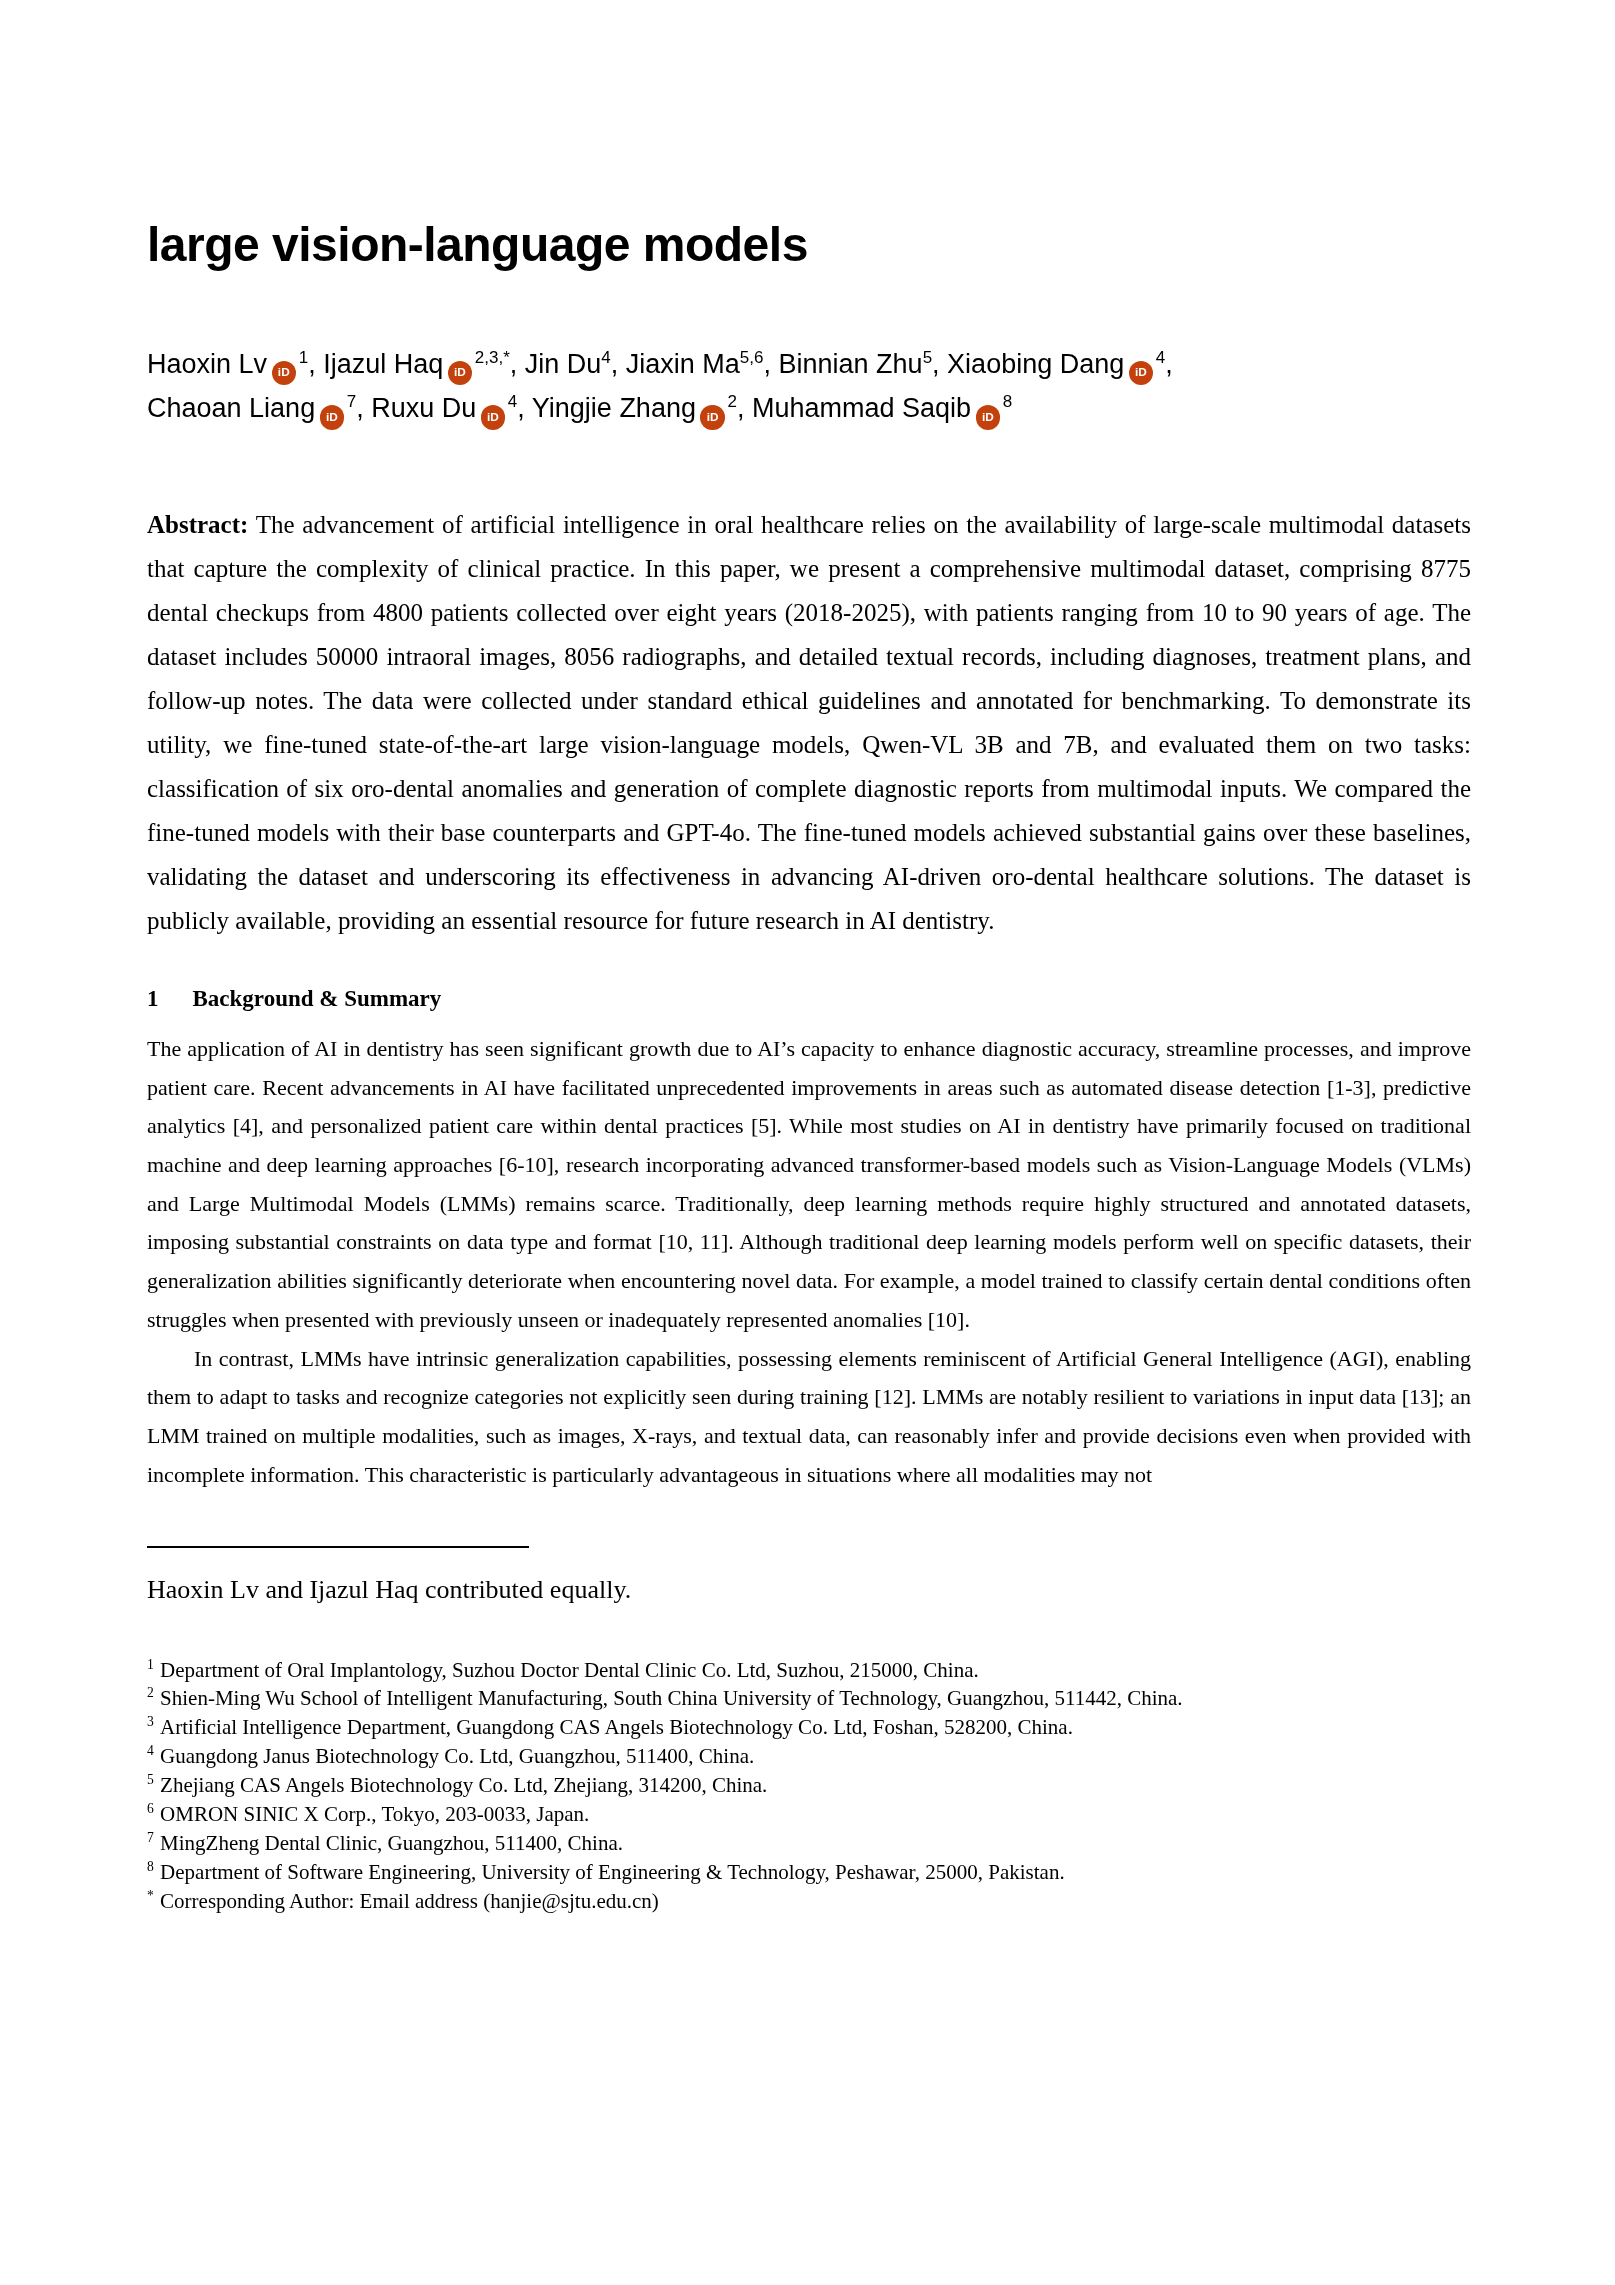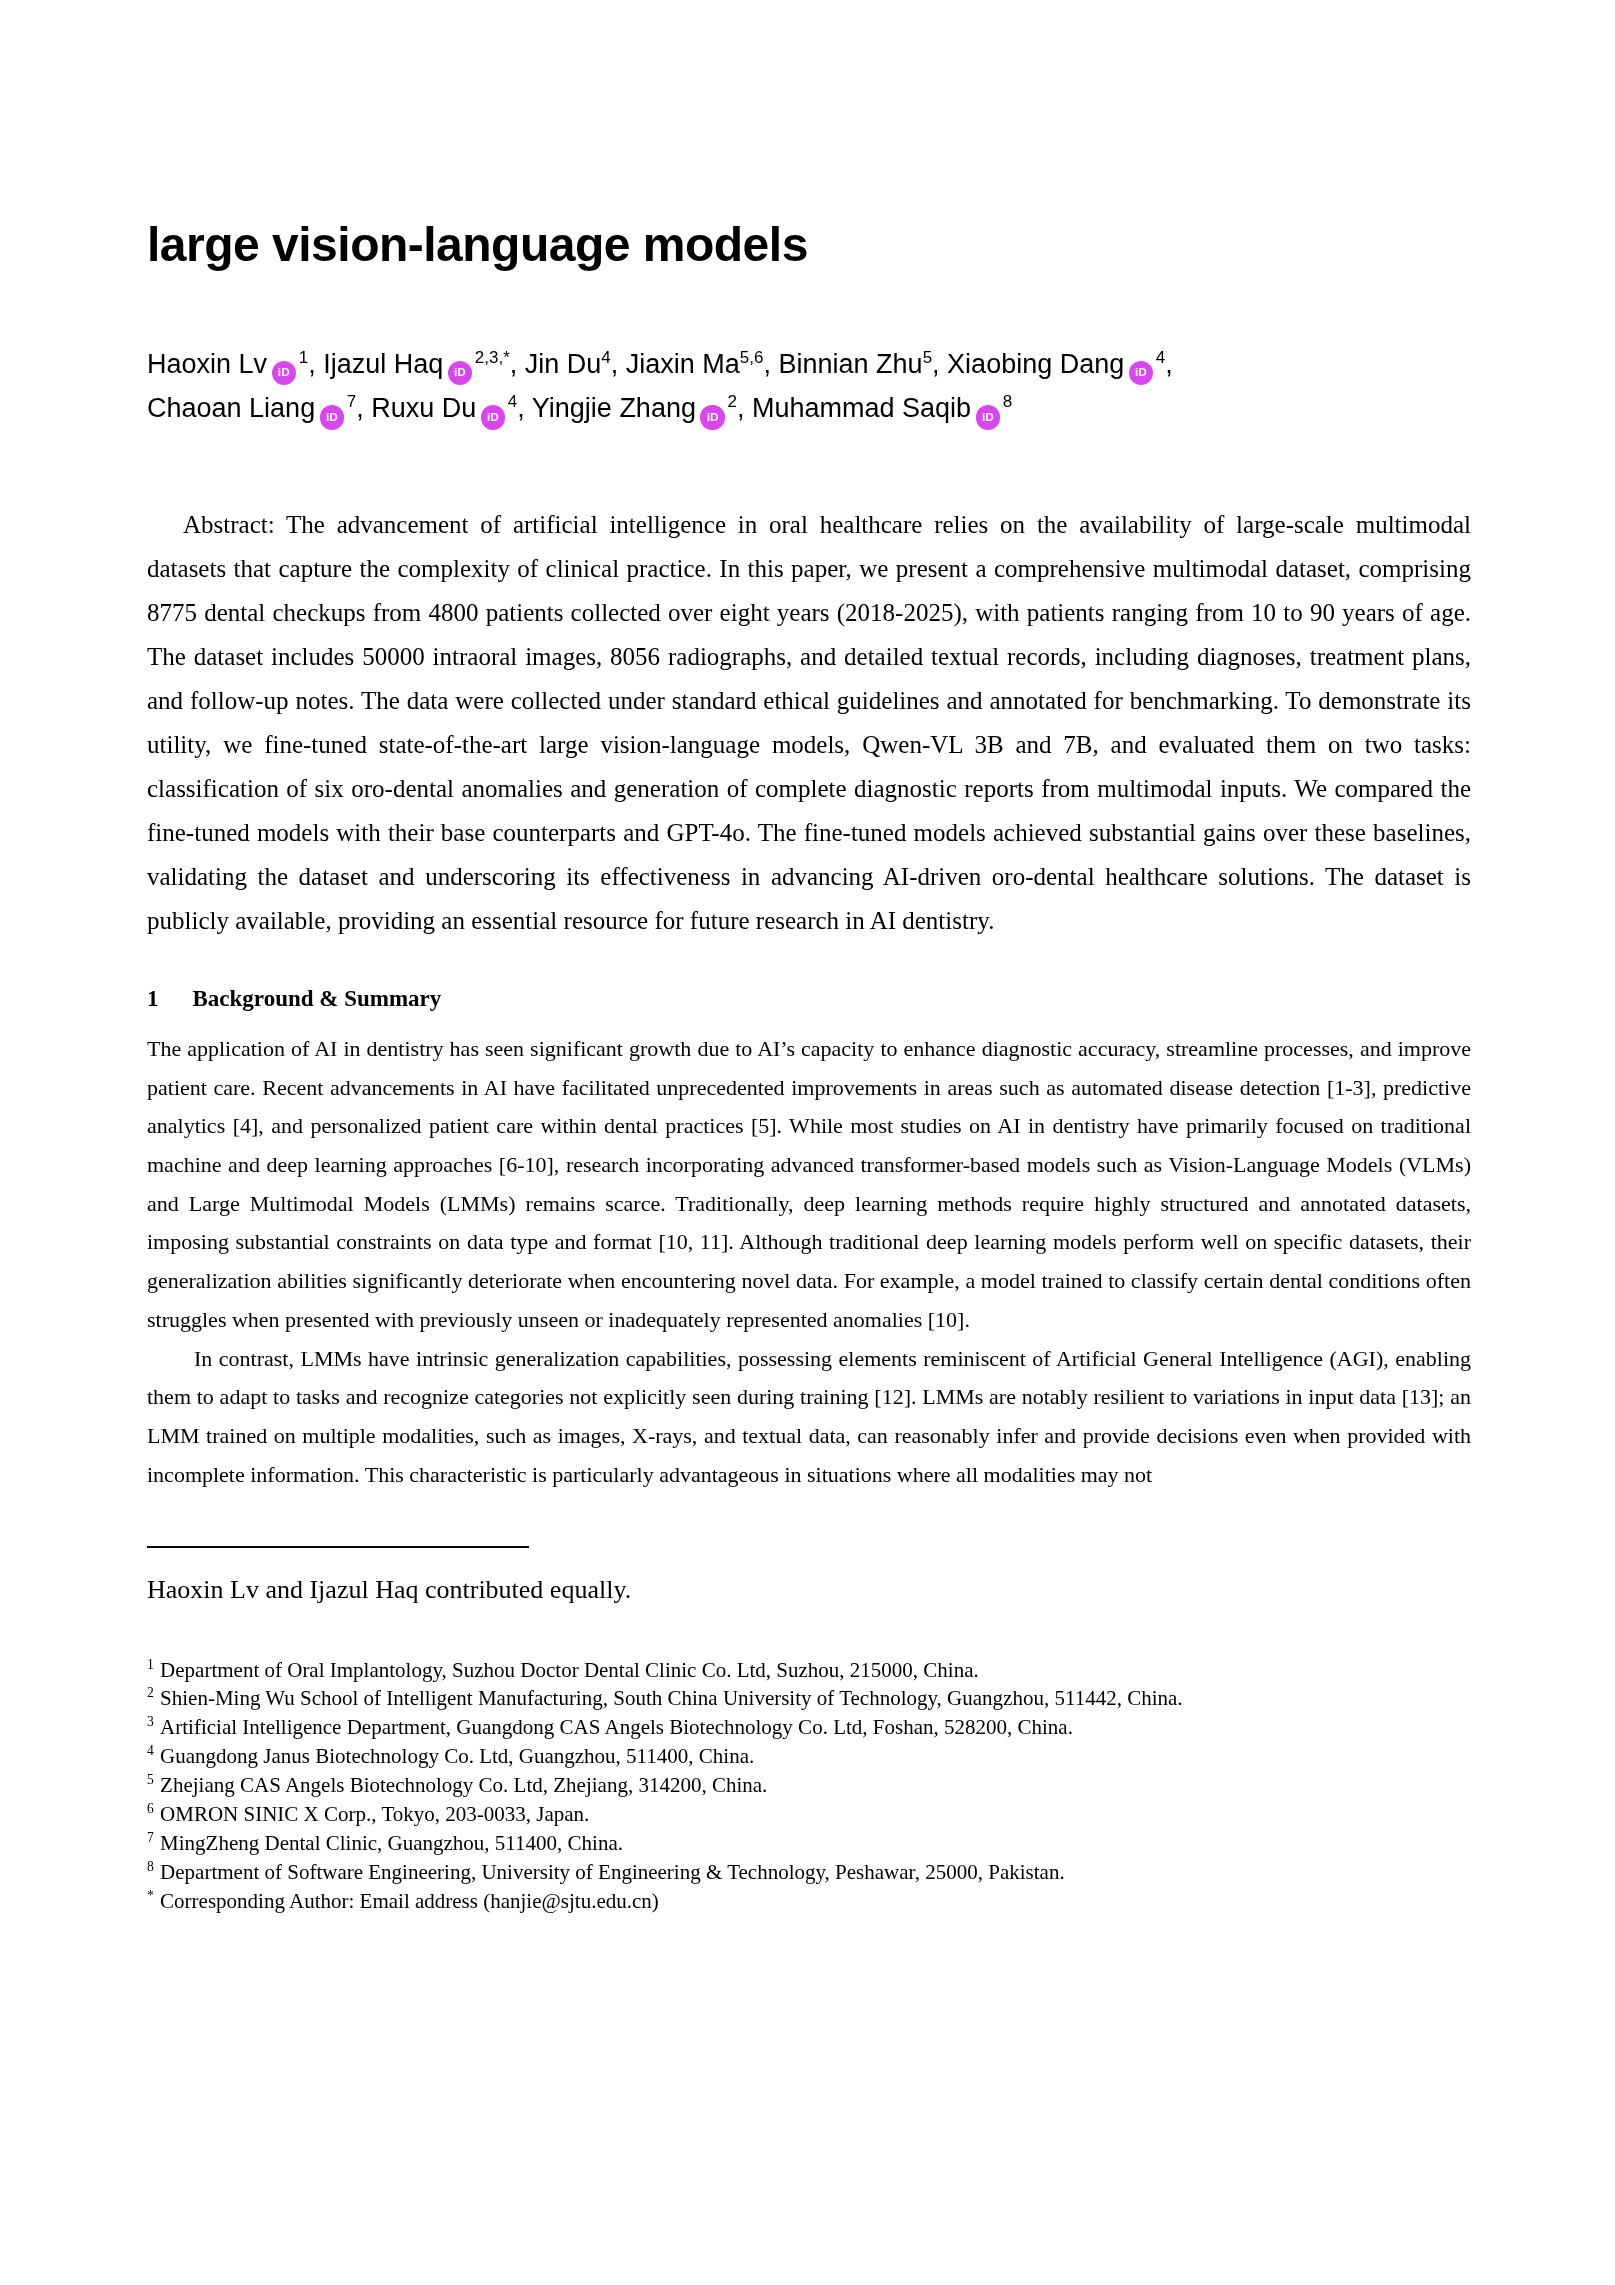--- a/index.html
+++ b/index.html
@@ -34,35 +34,35 @@
     font-size: 17px;
     line-height: 0;
   }
   .orcid {
     display: inline-flex;
     align-items: center;
     justify-content: center;
     width: 24.4px;
     height: 24.4px;
     border-radius: 50%;
-    background: #d946ef;
+    background: #c2410c;
     color: #ffffff;
     font-family: "Liberation Sans", sans-serif;
     font-size: 11.8px;
     font-weight: bold;
     margin: 0 2.7px 0 4.5px;
     vertical-align: -3.6px;
   }
   .abstract {
     margin-top: 72px;
     font-size: 25px;
     line-height: 1.76;
     text-align: justify;
   }
-  .abstract .label { font-weight: normal; margin-left: 36px; }
+  .abstract .label { font-weight: bold; }
   .section-heading {
     margin-top: 43px;
     font-size: 23px;
     font-weight: bold;
   }
   .section-heading .num { margin-right: 34px; }
   .body-par {
     margin: 18px 0 0 0;
     font-size: 22px;
     line-height: 1.76;

